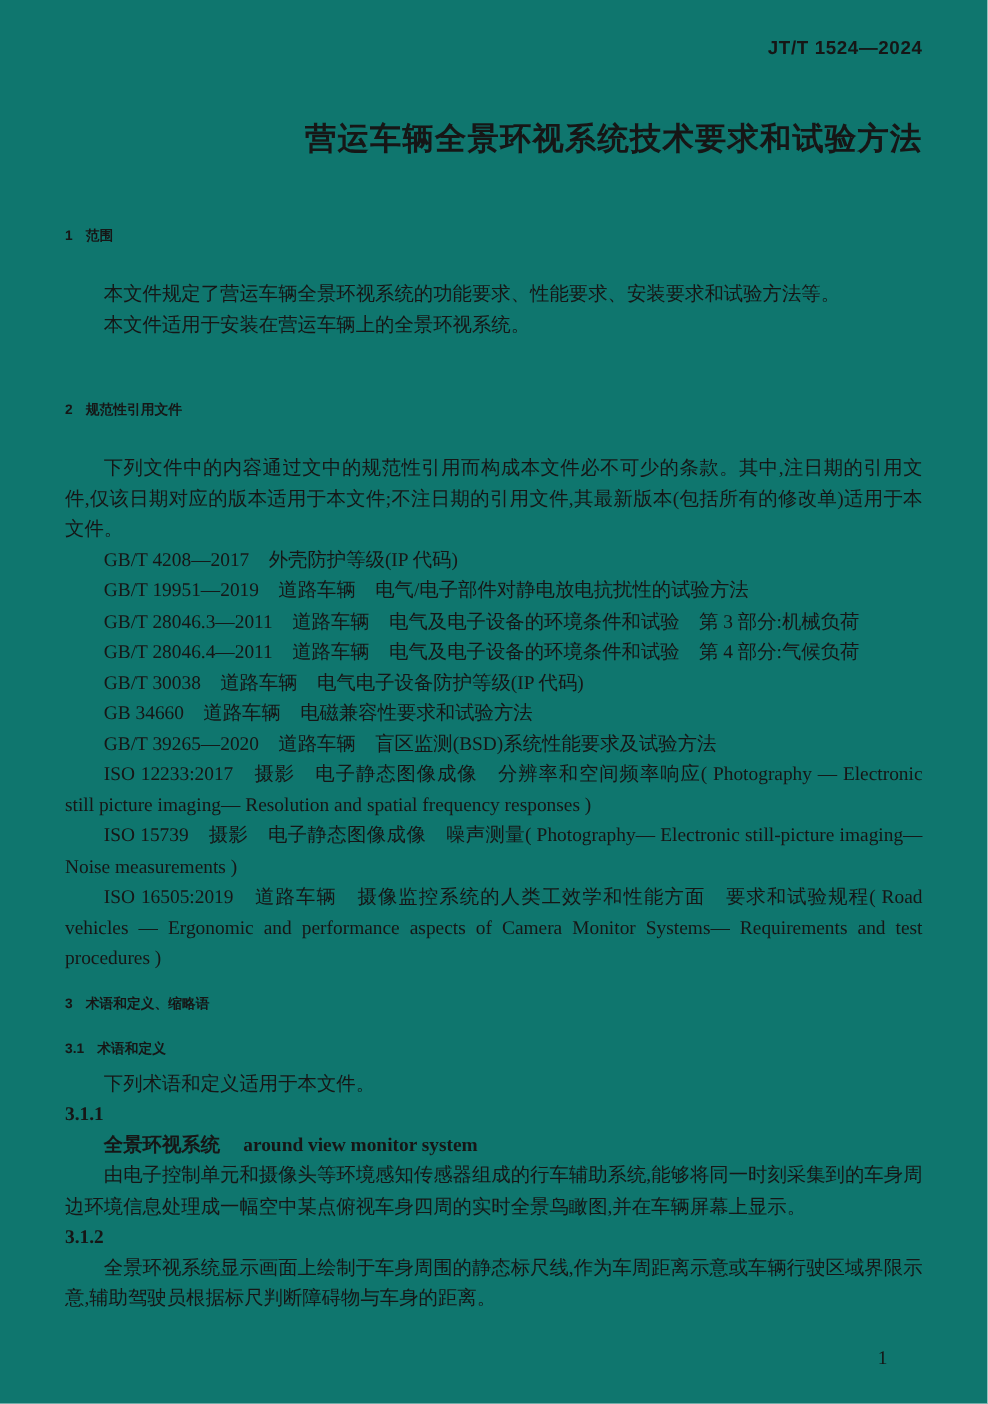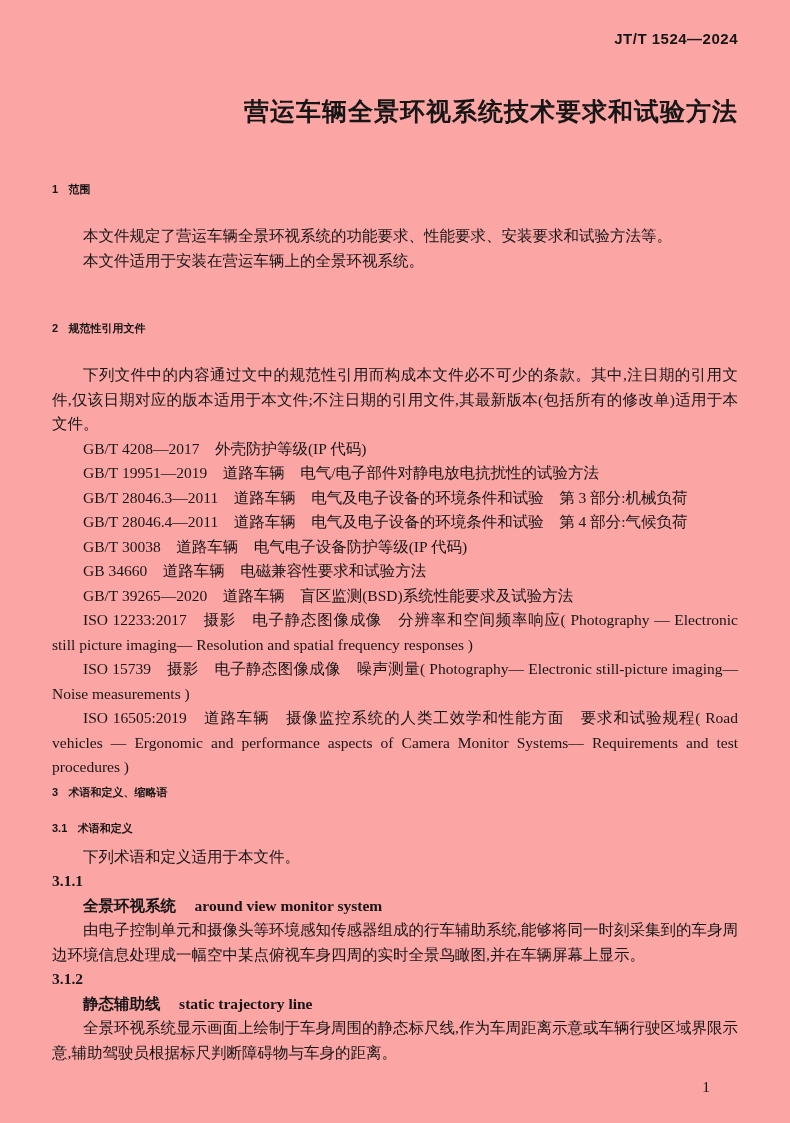--- a/index.html
+++ b/index.html
@@ -5,21 +5,21 @@
   html, body {
     margin: 0;
     padding: 0;
     background: #ffffff;
   }
   .page {
     position: relative;
     width: 790px;
     height: 1123px;
     margin: 0 auto;
-    background: #fca5a5;
+    background: #0f766e;
     box-sizing: border-box;
     padding: 30px 52px 0 52px;
     overflow: hidden;
     color: #161616;
     font-family: "Liberation Serif", "DejaVu Serif", serif;
   }
   .doc-code {
     text-align: right;
     font-family: "Liberation Sans", "DejaVu Sans", sans-serif;
     font-weight: bold;
@@ -38,21 +38,21 @@
   }
   .sec-h {
     font-family: "Liberation Sans", "DejaVu Sans", sans-serif;
     font-weight: bold;
     font-size: 11px;
     line-height: 22px;
   }
   .sec-h .sec-num { margin-right: 0.95em; }
   .h-s1 { margin-top: 50px; }
   .h-s2 { margin-top: 44px; }
-  .h-s3 { margin-top: 1px; }
+  .h-s3 { margin-top: 12px; }
   .h-s31 { margin-top: 14px; }
   p.body {
     margin: 0;
     font-size: 15.5px;
     line-height: 24.5px;
     text-align: justify;
     text-indent: 2em;
   }
   p.first { margin-top: 24px; }
   p.intro31 { margin-top: 6px; }
@@ -129,22 +129,19 @@
   <div>
     <div class="clause-num">3.1.1</div>
     <p class="term-line">
       <span class="term-zh">全景环视系统</span><span class="term-en">around view monitor system</span>
     </p>
     <p class="body">由电子控制单元和摄像头等环境感知传感器组成的行车辅助系统,能够将同一时刻采集到的车身周边环境信息处理成一幅空中某点俯视车身四周的实时全景鸟瞰图,并在车辆屏幕上显示。</p>
   </div>
 
   <div>
     <div class="clause-num">3.1.2</div>
-    <p class="term-line">
-      <span class="term-zh">静态辅助线</span><span class="term-en">static trajectory line</span>
-    </p>
     <p class="body">全景环视系统显示画面上绘制于车身周围的静态标尺线,作为车周距离示意或车辆行驶区域界限示意,辅助驾驶员根据标尺判断障碍物与车身的距离。</p>
   </div>
 
 
   <div class="page-number">1</div>
 
 </div>
 
 </body></html>

